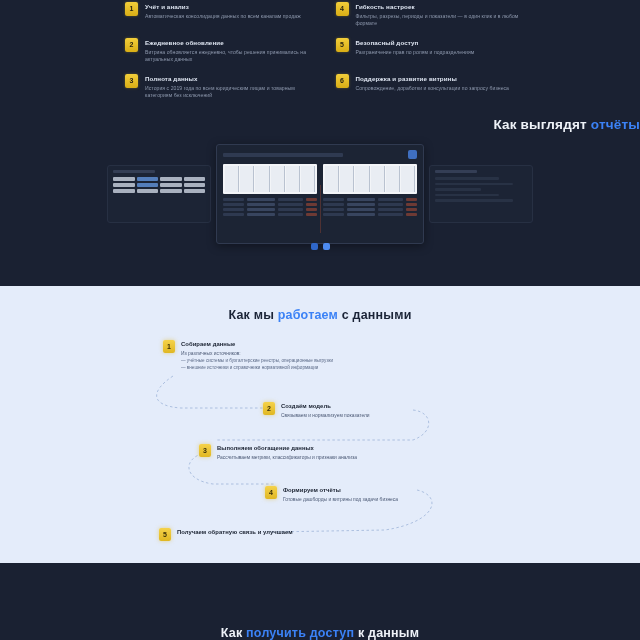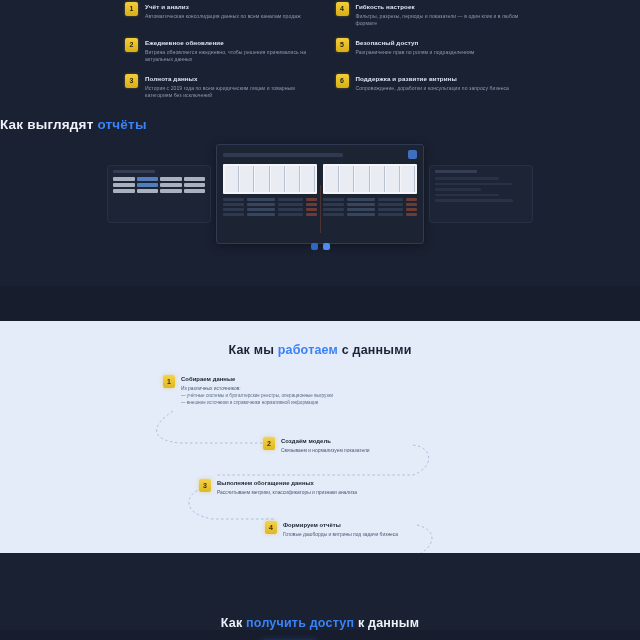--- a/index.html
+++ b/index.html
@@ -70,26 +70,27 @@
 
   .feature-desc {
     font-size: 5.1px;
     color: #8e99ae;
     line-height: 7.4px;
     letter-spacing: .05px;
   }
 
   
   .reports-head {
-    text-align: left;
+    text-align: right;
     font-size: 13.5px;
     font-weight: bold;
     letter-spacing: .2px;
     color: #eef2f8;
     margin-top: 18px;
+    margin-left: 8px;
   }
   .accent-blue { color: #3b82f6; }
 
   
   .carousel {
     position: relative;
     margin-top: 12px;
     height: 100px;
     display: flex;
     align-items: center;
@@ -224,25 +225,24 @@
   .dot {
     width: 7px; height: 7px;
     border-radius: 2px;
     background: #2f67c9;
   }
   .dot.active { background: #4d8bf0; }
 
   
   .sec-light {
     background: #e4ecfa;
-    height: 232px;
+    height: 277px;
     position: relative;
     overflow: hidden;
     padding-top: 22px;
-    margin-top: 35px;
   }
 
   .light-head {
     text-align: center;
     font-size: 12.5px;
     font-weight: bold;
     color: #1b2437;
     letter-spacing: .2px;
   }
 

